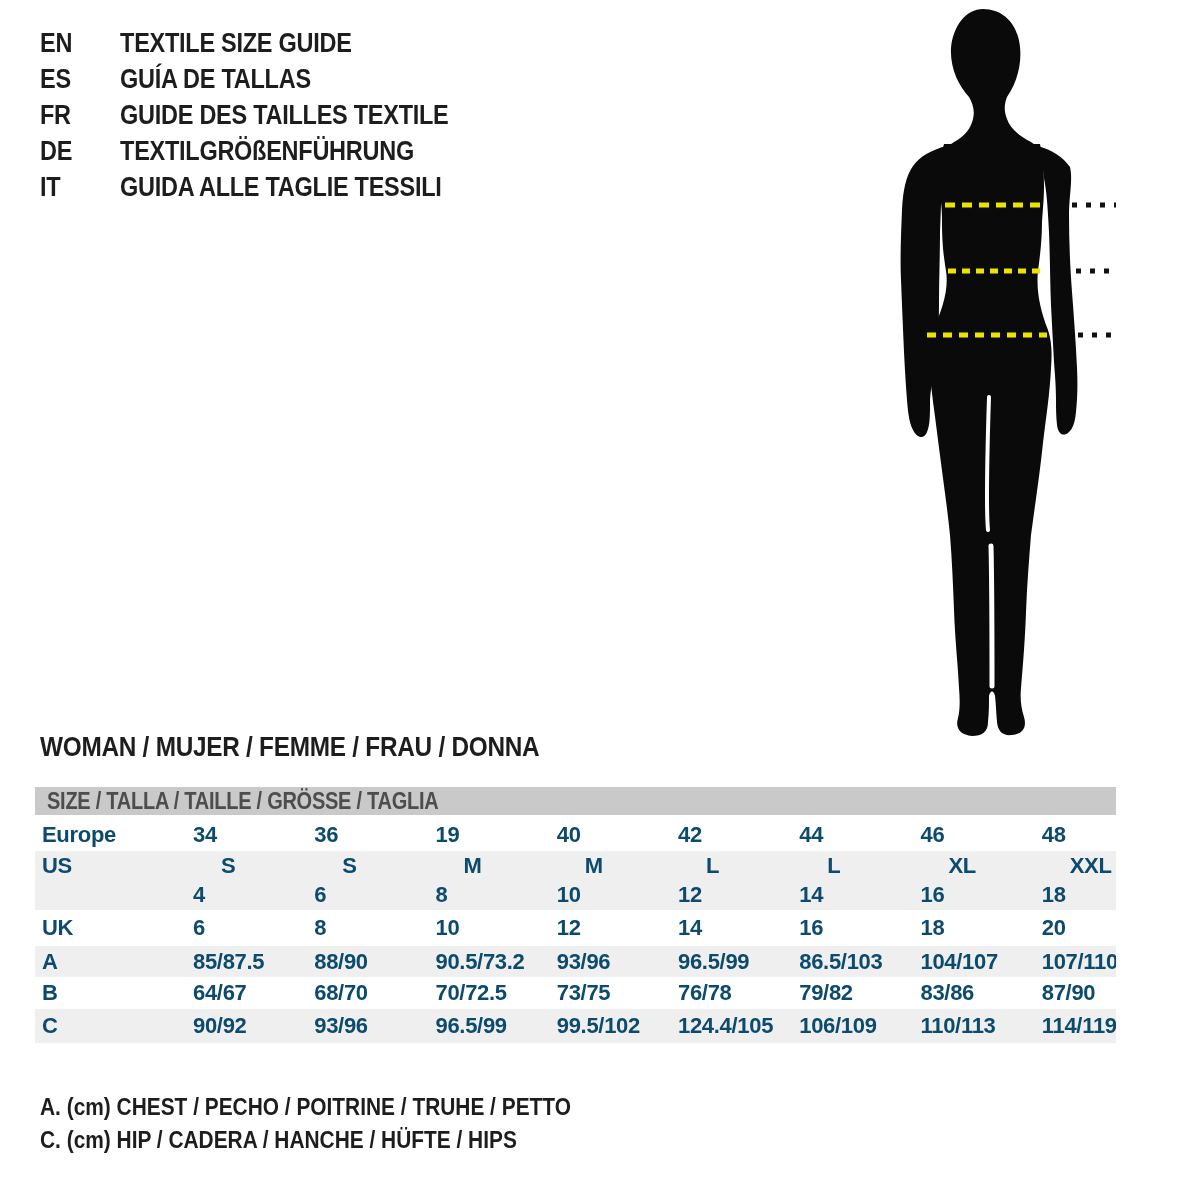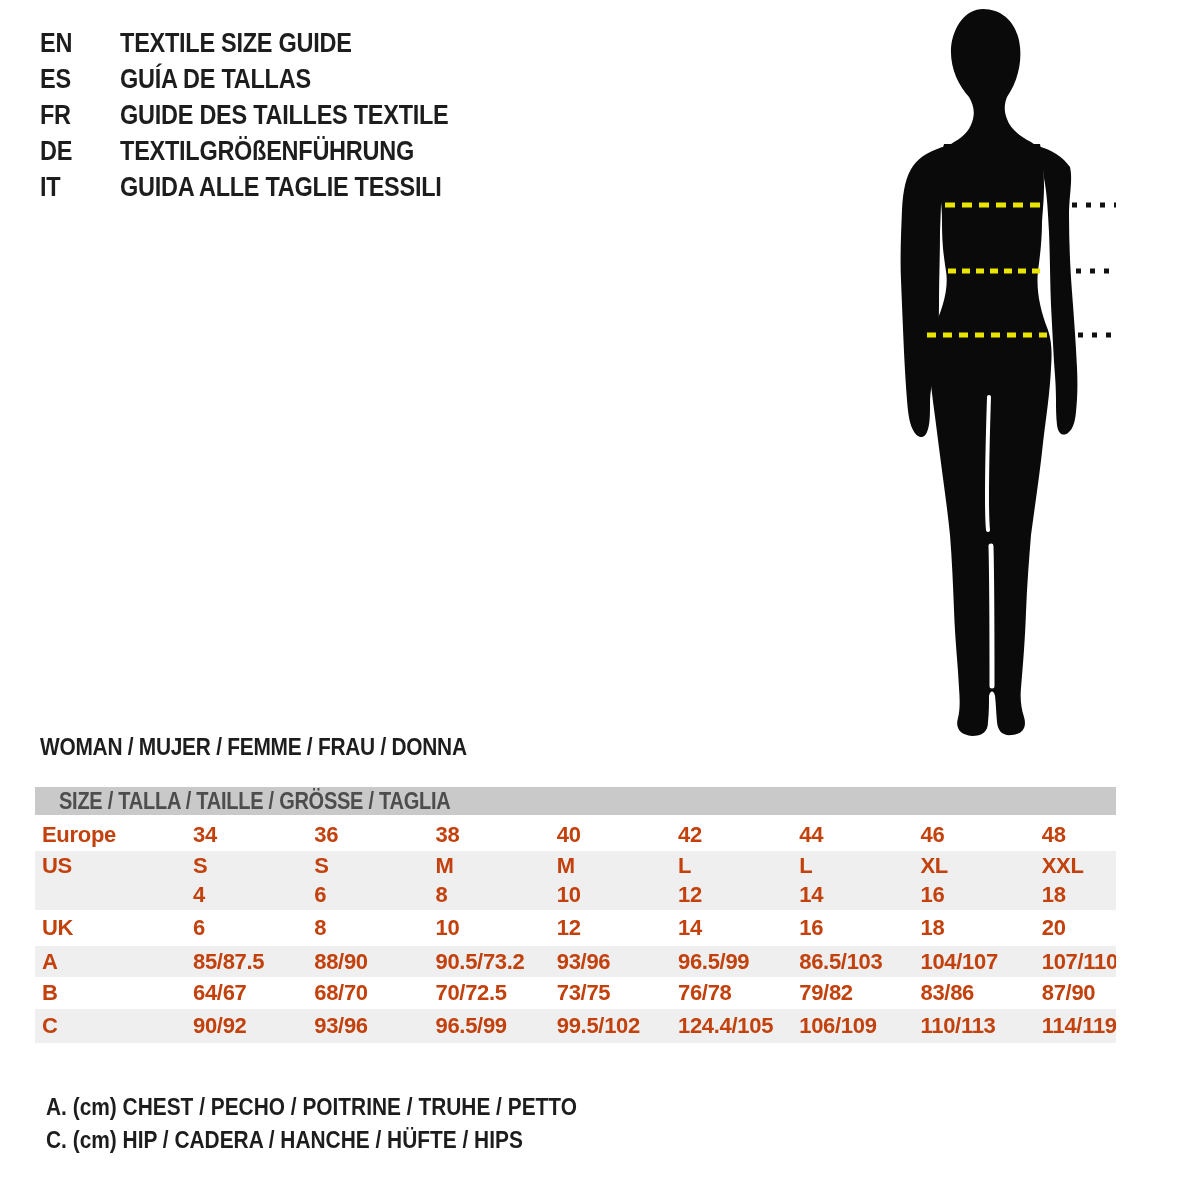--- a/index.html
+++ b/index.html
@@ -12,43 +12,43 @@
   
   .lang-block { position:absolute; left:40px; top:25px; }
   .lang-row { display:flex; height:36px; line-height:36px; font-size:27px; font-weight:bold; letter-spacing:-0.3px; }
   .lang-code { width:92px; flex:0 0 92px; }
 
   
   .figure { position:absolute; left:880px; top:0; width:320px; height:745px; }
   .figure svg { display:block; width:320px; height:745px; }
 
   
-  .section-title { position:absolute; left:40px; top:735px; font-size:24px; font-weight:bold; line-height:24px; letter-spacing:-0.3px; }
+  .section-title { position:absolute; left:40px; top:735px; font-size:28px; font-weight:bold; line-height:24px; letter-spacing:-0.3px; }
 
   
   .size-table { position:absolute; left:35px; top:787px; width:1128px; font-weight:bold; letter-spacing:-0.3px; }
   .thead {
     height:28px; line-height:28px; background:#c9c9c9; color:#4d4d4d;
-    font-size:23px; padding-left:24px; margin-bottom:3px;
+    font-size:23px; padding-left:12px; margin-bottom:3px;
   }
-  .trow { display:grid; grid-template-columns:158px repeat(8, 1fr); align-items:center; font-size:22px; color:#c2410c; }
+  .trow { display:grid; grid-template-columns:158px repeat(8, 1fr); align-items:center; font-size:22px; color:#0c4a6e; }
   .trow .lbl { padding-left:7px; }
   .trow .cell { }
   .trow.gray { background:#efefef; }
   .trow.r-europe { height:33px; }
-  .trow.r-us1 { height:29px; }
+  .trow.r-us1 { height:29px;gap:28px; }
   .trow.r-us2 { height:30px; }
   .trow.r-uk { height:36px; }
   .trow.r-a { height:31px; }
   .trow.r-b { height:32px; }
   .trow.r-c { height:34px; }
 
   
   .legend { position:absolute; left:40px; top:1090px; font-size:24px; font-weight:bold; }
-  .legend-line { height:33px; line-height:33px;margin-left:6px; }
+  .legend-line { height:33px; line-height:33px; }
 </style>
 </head>
 <body>
 
 <div class="page">
 
   <div class="lang-block cond">
     <div class="lang-row">
       <span class="lang-code">EN</span>
       <span class="lang-label">TEXTILE SIZE GUIDE</span>
@@ -124,21 +124,21 @@
 
   <div class="size-table">
     <div class="thead">
       <span class="cond">SIZE / TALLA / TAILLE / GRÖSSE / TAGLIA</span>
     </div>
 
     <div class="trow r-europe">
       <span class="lbl">Europe</span>
       <span class="cell">34</span>
       <span class="cell">36</span>
-      <span class="cell">38</span>
+      <span class="cell">19</span>
       <span class="cell">40</span>
       <span class="cell">42</span>
       <span class="cell">44</span>
       <span class="cell">46</span>
       <span class="cell">48</span>
     </div>
 
     <div class="trow gray r-us1">
       <span class="lbl">US</span>
       <span class="cell">S</span>

